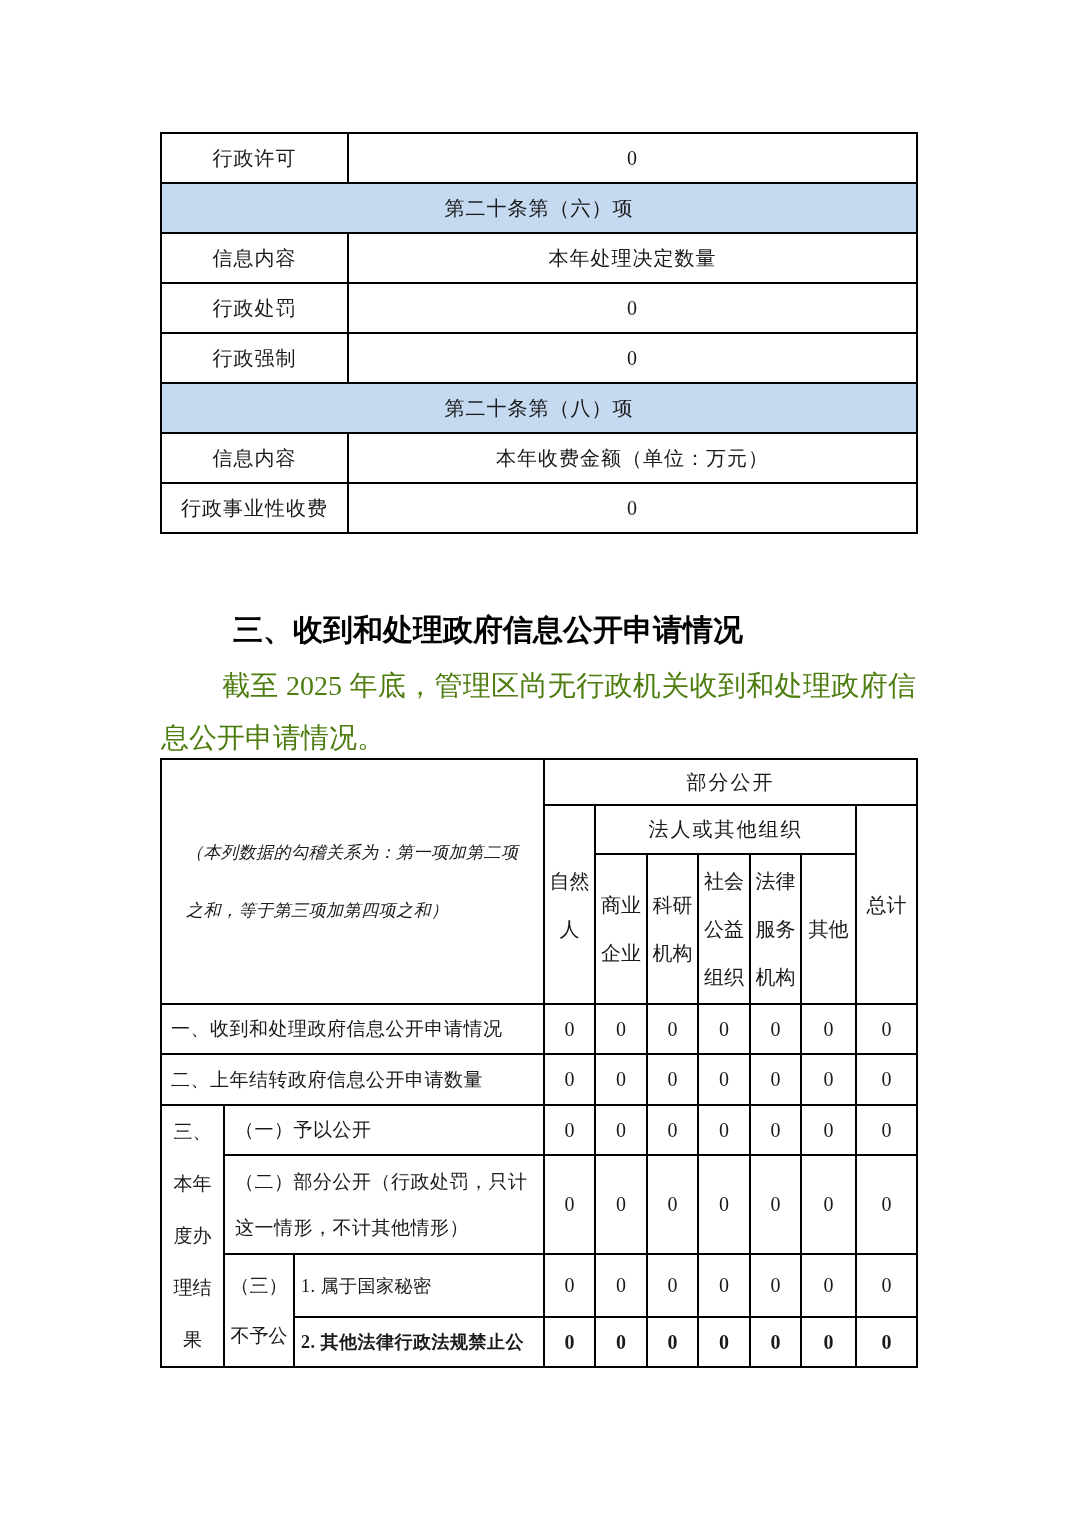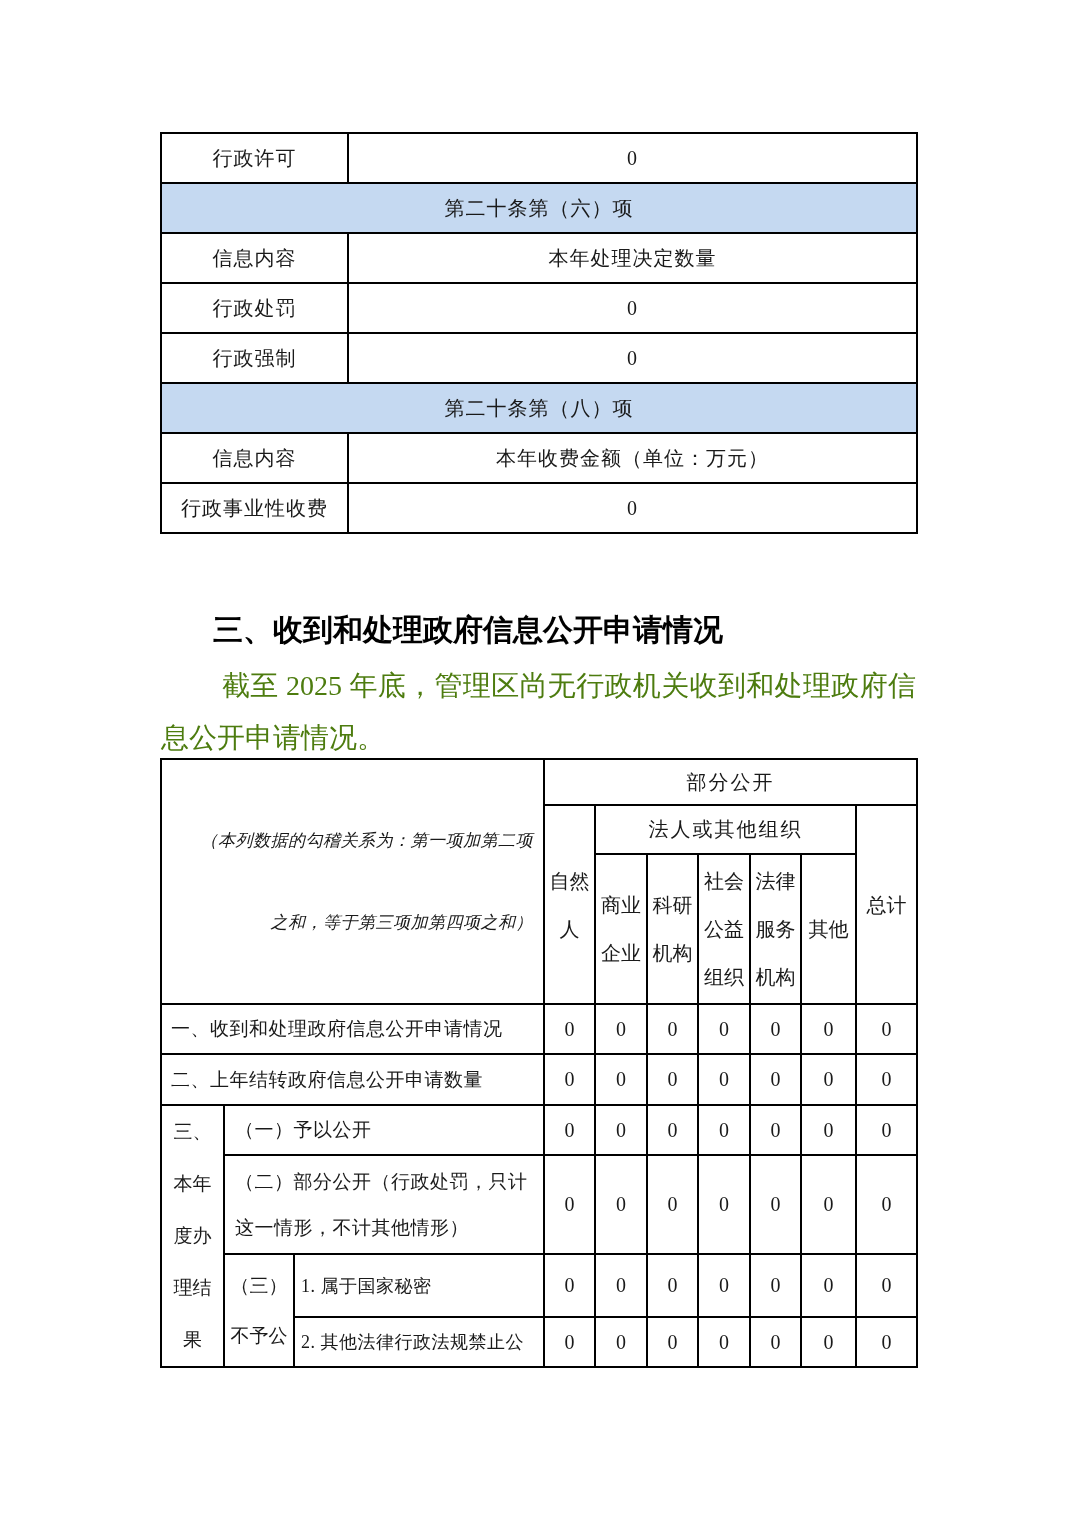--- a/index.html
+++ b/index.html
@@ -11,46 +11,46 @@
   td { border:2px solid #000000; overflow:hidden; vertical-align:middle; }
 
   
   .t1 { position:absolute; left:160px; top:132px; width:756px; }
   .t1 tr { height:50px; }
   .t1 td { text-align:center; font-size:20px; letter-spacing:1px; }
   .t1 td.sec { background:#c5d9f1; }
 
   
   .heading {
-    position:absolute; left:213px; top:610px; margin:0;
+    position:absolute; left:233px; top:610px; margin:0;
     font-family:"Liberation Sans", sans-serif; font-weight:bold;
     font-size:30px; color:#000000; white-space:nowrap;
   }
   .para {
     position:absolute; left:161px; top:660px; width:755px; margin:0;
     font-size:28px; line-height:52px; text-indent:61px; text-align:justify;
     color:#4d7c0f;
   }
 
   
   .t2 { position:absolute; left:160px; top:758px; width:756px; }
   .t2 td { text-align:center; font-size:20px; }
   .t2 tr.hr1 { height:46px; }
   .t2 tr.hr2 { height:49px; }
   .t2 tr.hr3 { height:150px; }
   .t2 tr.dr1 { height:50px; }
   .t2 tr.dr2 { height:51px; }
   .t2 tr.dr3 { height:38px;margin-left:8px; }
   .t2 tr.dr4 { height:99px; }
   .t2 tr.dr5 { height:52px; }
-  .t2 tr.dr6 { height:50px; }
+  .t2 tr.dr6 { height:50px;font-weight:bold; }
 
   .t2 td.note {
-    font-size:17px; font-style:italic; text-align:right;
-    padding:0 10px 0 24px; line-height:82px; letter-spacing:0.5px;
+    font-size:17px; font-style:italic; text-align:left;
+    padding:0 10px 0 24px; line-height:58px; letter-spacing:0.5px;
   }
   .t2 td.grouphead { letter-spacing:2px; }
   .t2 td.colhead { line-height:48px; padding:0 2px; }
   .t2 td.rowlbl { text-align:left; padding-left:9px; font-size:19px; letter-spacing:0.5px; }
   .t2 td.sublbl { text-align:left; padding-left:10px; padding-right:2px; font-size:19px; line-height:46px; letter-spacing:0.5px; }
   .t2 td.sublbl2 { text-align:left; padding-left:6px; font-size:18px; letter-spacing:0.5px; }
   .t2 td.vlbl { line-height:52px; padding:0 9px; font-size:19px; }
   .t2 td.denylbl { white-space:pre-line; line-height:50px; font-size:19px; padding:0 2px; }
   .t2 td.z { font-size:20px; }
 </style>

